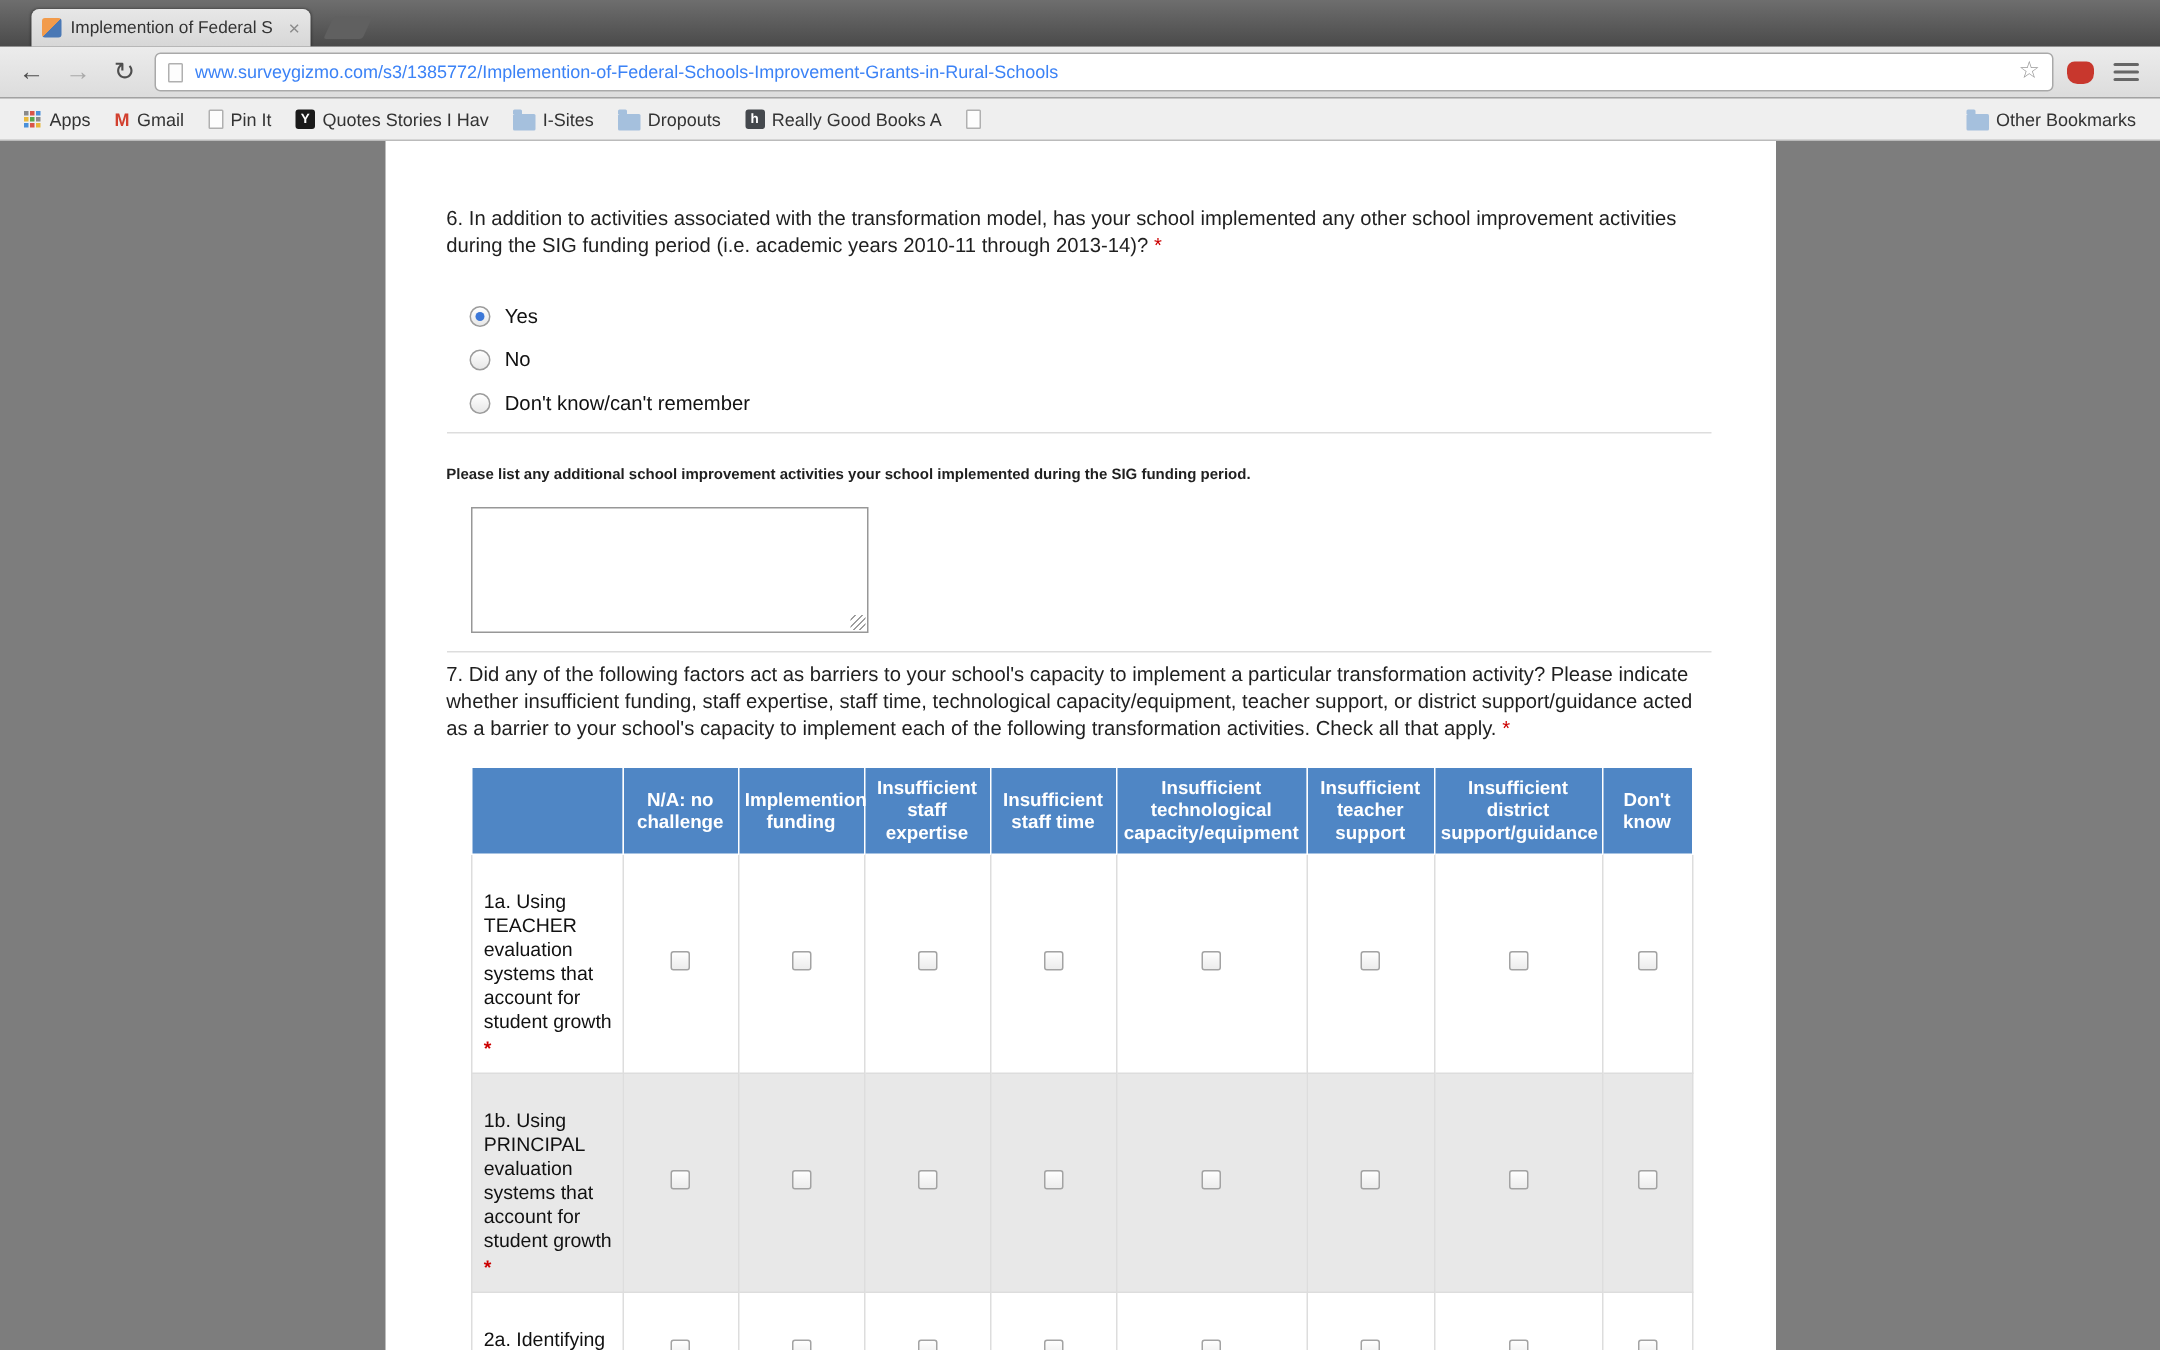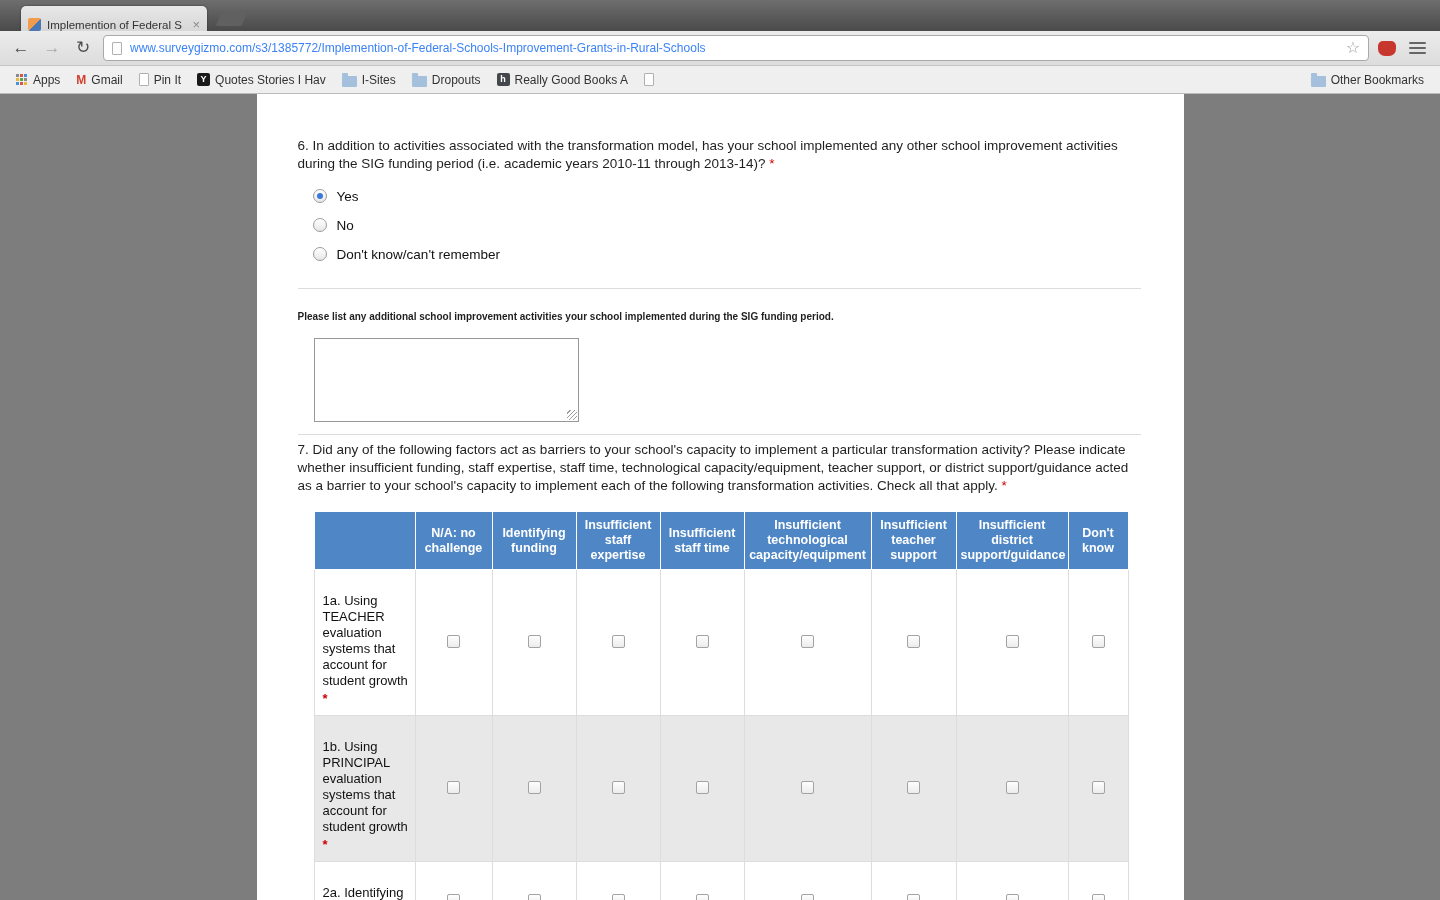--- a/index.html
+++ b/index.html
@@ -2,21 +2,21 @@
 <html style="--header-blue: #4f86c5; --stripe-gray: #e8e8e8; --required-red: #cc0000;"><head>
 <meta charset="utf-8">
 <style>
   *{margin:0;padding:0;box-sizing:border-box}
   html,body{width:1440px;height:900px;overflow:hidden}
   body{font-family:"Liberation Sans",sans-serif;background:#222}
   .window{width:1440px;height:900px;display:flex;flex-direction:column;overflow:hidden}
 
   
   .tabstrip{height:31px;background:linear-gradient(#6e6e6e,#4a4a4a);display:flex;align-items:flex-end;padding-left:21px;flex:0 0 auto}
-  .tab{width:186px;height:25px;background:linear-gradient(#e7e7e7,#d7d7d7);border-radius:5px 5px 0 0;display:flex;align-items:flex-end;padding:0 7px;gap:6px;box-shadow:0 0 2px rgba(0,0,0,.55)}
+  .tab{width:186px;height:25px;background:linear-gradient(#e7e7e7,#d7d7d7);border-radius:5px 5px 0 0;display:flex;align-items:center;padding:0 7px;gap:6px;box-shadow:0 0 2px rgba(0,0,0,.55)}
   .tab-favicon{width:13px;height:13px;border-radius:2px;background:linear-gradient(135deg,#f29b4b 0 50%,#4a78b5 50% 100%);flex:0 0 auto}
   .tab-title{font-size:11.5px;color:#333;white-space:nowrap;overflow:hidden;flex:1}
   .tab-close{color:#8b8b8b;font-size:13px;line-height:13px;flex:0 0 auto}
   .newtab{width:26px;height:15px;background:#606060;transform:skewX(-25deg);border-radius:2px;margin:0 0 5px 12px;flex:0 0 auto}
 
   
   .toolbar{height:35px;background:linear-gradient(#ececec,#dcdcdc);display:flex;align-items:center;padding:0 10px;gap:9px;border-bottom:1px solid #c6c6c6;flex:0 0 auto}
   .nav-btn{font-size:17px;color:#4e4e4e;width:22px;text-align:center;line-height:22px}
   .nav-btn.disabled{color:#a9a9a9}
   .omnibox{flex:1;height:26px;background:#fff;border:1px solid #a9a9a9;border-radius:4px;display:flex;align-items:center;padding:0 8px;gap:8px}
@@ -41,21 +41,21 @@
   .folder-icon{width:15px;height:11px;background:#a5c0dd;border-radius:1px;position:relative;margin-top:3px}
   .folder-icon::before{content:"";position:absolute;top:-3px;left:0;width:6px;height:3px;background:#a5c0dd;border-radius:1px 1px 0 0}
   .spacer{flex:1}
 
   
   .content{flex:1;background:#7d7d7d;overflow:hidden}
   .page-col{width:927px;margin:0 auto;background:#fff;height:100%;padding:43px 43px 0 41px;overflow:hidden}
   .question{font-size:13.5px;font-weight:normal;color:#1f1f1f;line-height:18px}
   .req{color:var(--required-red,#c00)}
   .options{margin:16px 0 0 15px}
-  .opt-row{display:flex;align-items:flex-start;gap:10px;height:29px}
+  .opt-row{display:flex;align-items:flex-end;gap:10px;height:29px}
   .radio{width:14px;height:14px;border:1px solid #9c9c9c;border-radius:50%;background:linear-gradient(#fff,#e7e7e7);position:relative;flex:0 0 auto}
   .radio.selected::after{content:"";position:absolute;left:3px;top:3px;width:6px;height:6px;border-radius:50%;background:#3c78d8}
   .opt-label{font-size:13.5px;color:#111}
   hr.divider{border:none;border-top:1px solid #ddd;margin:12px 0 0}
   .subq{margin-top:22px;font-size:10px;font-weight:bold;color:#1f1f1f}
   .ta-wrap{margin:16px 0 0 16px;position:relative;width:265px;height:84px}
   .ta-wrap textarea{width:265px;height:84px;border:1px solid #979797;resize:none;background:#fff;font-family:"Liberation Sans",sans-serif;font-size:13px;padding:4px}
   .grip{position:absolute;right:2px;bottom:2px;width:10px;height:10px;pointer-events:none;
     background:repeating-linear-gradient(135deg,transparent 0 2px,#9d9d9d 2px 3px)}
   .q7{margin-top:6px}
@@ -175,21 +175,21 @@
 
       <hr class="divider">
 
       <div class="question q7"><span>7. Did any of the following factors act as barriers to your school's capacity to implement a particular transformation activity? Please indicate whether insufficient funding, staff expertise, staff time, technological capacity/equipment, teacher support, or district support/guidance acted as a barrier to your school's capacity to implement each of the following transformation activities. Check all that apply.</span> <span class="req">*</span></div>
 
       <table class="matrix">
         <thead>
           <tr>
               <th class="c0"></th>
               <th class="c1">N/A: no challenge</th>
-              <th class="c2">Identifying funding</th>
+              <th class="c2">Implemention funding</th>
               <th class="c3">Insufficient staff expertise</th>
               <th class="c4">Insufficient staff time</th>
               <th class="c5">Insufficient technological capacity/equipment</th>
               <th class="c6">Insufficient teacher support</th>
               <th class="c7">Insufficient district support/guidance</th>
               <th class="c8">Don't know</th>
             </tr>
         </thead>
         <tbody>
             <tr>

